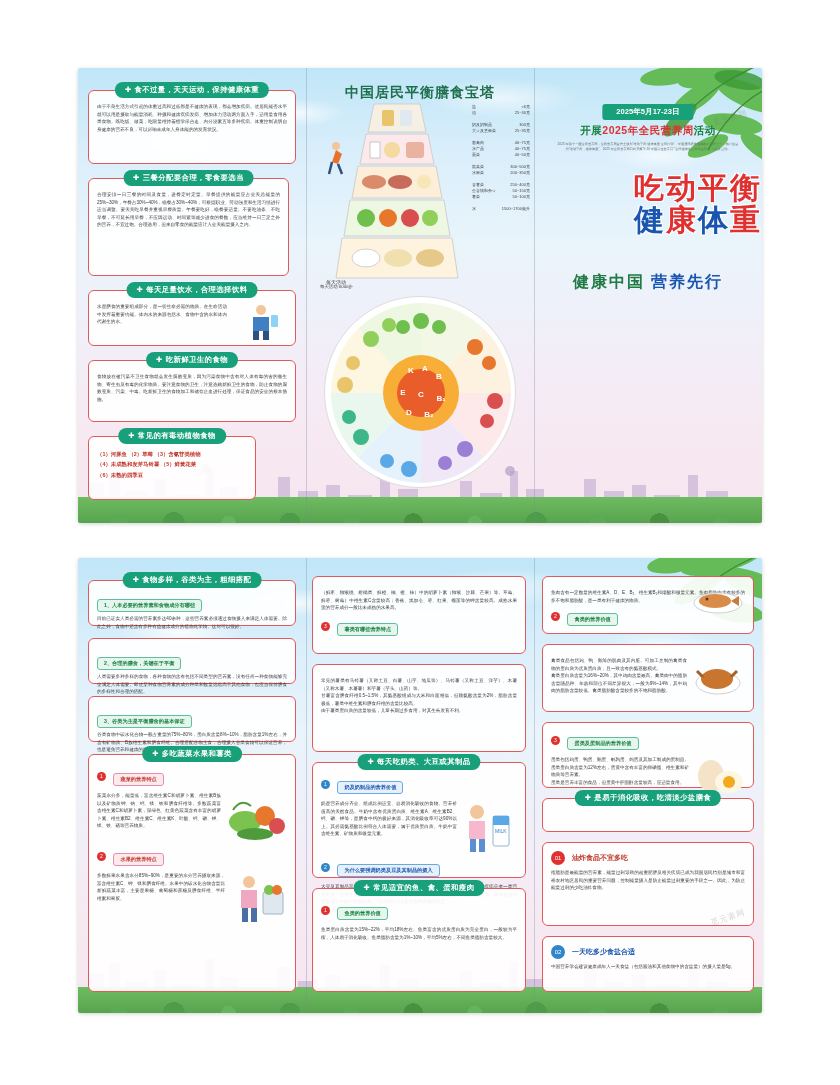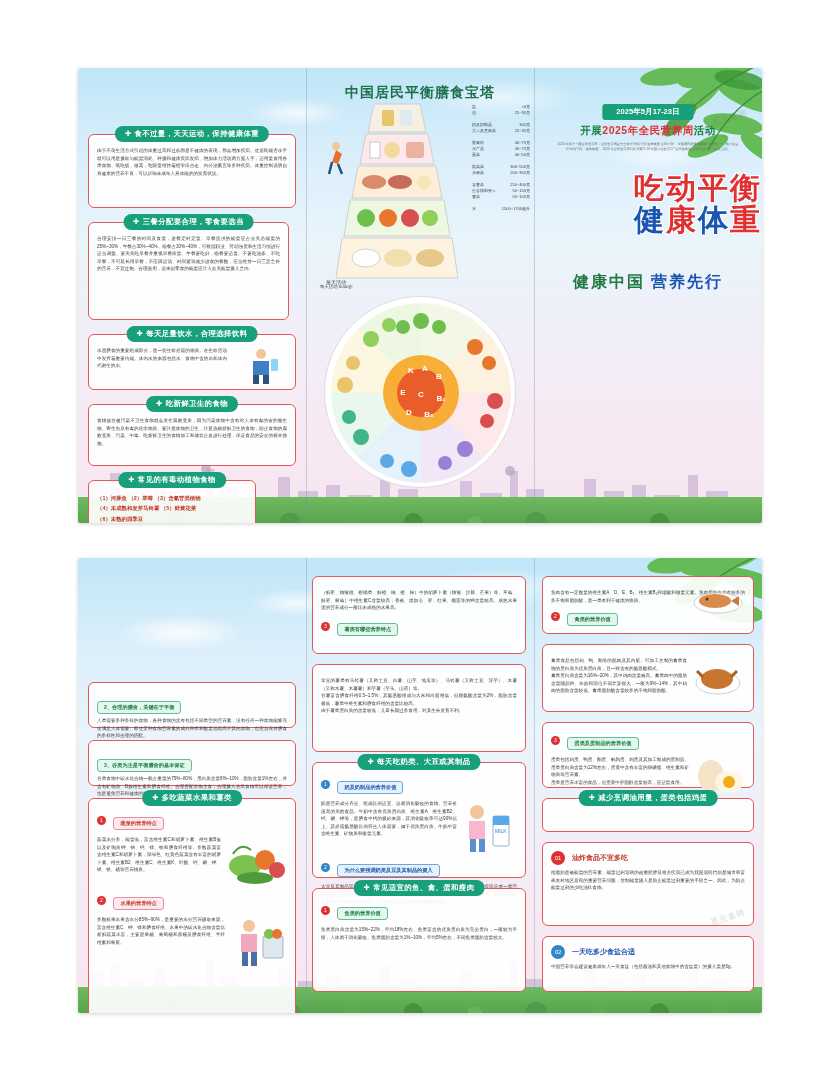--- a/index.html
+++ b/index.html
@@ -51,21 +51,21 @@
   }
   
   .leaves { position:absolute; right:-6px; top:-10px; width:250px; height:120px; pointer-events:none; }
 
   .fold {
     position:absolute; top:0; bottom:0; width:1px;
     background: rgba(120,140,160,.35);
   }
 
   .panel { position:absolute; top:0; bottom:0; }
-  .p1 { left:0;   width:228px;margin-top:44px; }
+  .p1 { left:0;   width:228px; }
   .p2 { left:228px; width:228px; }
   .p3 { left:456px; width:228px; }
 
   
   .card {
     position:absolute;
     background: rgba(255,255,255,.92);
     border:1px solid #e05a5a;
     border-radius:6px;
     padding:12px 8px 7px 8px;
@@ -517,20 +517,25 @@
         <rect x="656" y="36" width="20" height="26"></rect>
       </g>
     </svg>
   </div>
   <div class="greenbelt"></div>
 
   <div class="fold" style="left:228px;"></div>
   <div class="fold" style="left:456px;"></div>
 
   <div class="panel p1">
+    <div class="card" id="b-l1">
+      <div class="hdr"><span class="cross">✚</span><span>食物多样，谷类为主，粗细搭配</span></div>
+      <div class="subhdr">1、人本必要的营养素和食物成分有哪些</div>
+      <div class="body-txt">目前已证实人类必需的营养素多达40余种，这些营养素必须通过食物摄入来满足人体需要。除此之外，食物中还含有多种有益健康成分的植物化学物。这对可以很好。</div>
+    </div>
 
     <div class="card" id="b-l2">
       <div class="subhdr" style="margin-top:-4px">2、合理的膳食，关键在于平衡</div>
       <div class="body-txt">人类需要多种多样的食物，各种食物的含有包括不同类型的营养素，没有任何一种食物能够完全满足人体需要。即使某种食物营养素的成分种类和数量远远高于其他食物，也应当保持膳食的多样性和合理的搭配。</div>
     </div>
 
     <div class="card" id="b-l3">
       <div class="subhdr" style="margin-top:-4px">3、谷类为主是平衡膳食的基本保证</div>
       <div class="body-txt">谷类食物中碳水化合物一般占重量的75%~80%，蛋白质含量8%~10%，脂肪含量1%左右，并含有矿物质、B族维生素和膳食纤维。合理搭配谷物主食，合理摄入谷类食物可以保证营养，也是避免营养和健康的重要措施。</div>
     </div>
@@ -659,21 +664,21 @@
 蛋类是营养丰富的食品，但蛋黄中胆固醇含量较高，应适量食用。</div>
         <svg class="thumb" style="width:52px;height:40px" viewBox="0 0 52 40">
           <ellipse cx="18" cy="20" rx="13" ry="16" fill="#f5e3c8"></ellipse>
           <ellipse cx="36" cy="26" rx="14" ry="11" fill="#fdf6e3"></ellipse>
           <circle cx="36" cy="26" r="6" fill="#f3a81e"></circle>
         </svg>
       </div>
     </div>
 
     <div class="card" id="b-r4">
-      <div class="hdr"><span class="cross">✚</span><span>减少烹调油用量，蛋类包括鸡蛋</span></div>
+      <div class="hdr"><span class="cross">✚</span><span>是易于消化吸收，吃清淡少盐膳食</span></div>
     </div>
 
     <div class="card" id="b-r5">
       <div style="display:flex;align-items:center;gap:4px;margin-top:-4px">
         <span class="numdot" style="width:14px;height:14px;line-height:14px;font-size:6px;background:#e03131">01</span>
         <span style="font-size:7px;font-weight:bold;color:#c0392b">油炸食品不宜多吃</span>
       </div>
       <div class="body-txt" style="margin-top:4px">指脂肪是最能量的营养素，能量过剩导致的超重肥胖及相关疾病已成为我国居民特别是城市和富裕农村地区居民的重要营养问题，控制能量摄入是防止能量过剩重要的手段之一。因此，为防止能量过剩的少吃油炸食物。</div>
     </div>
 

